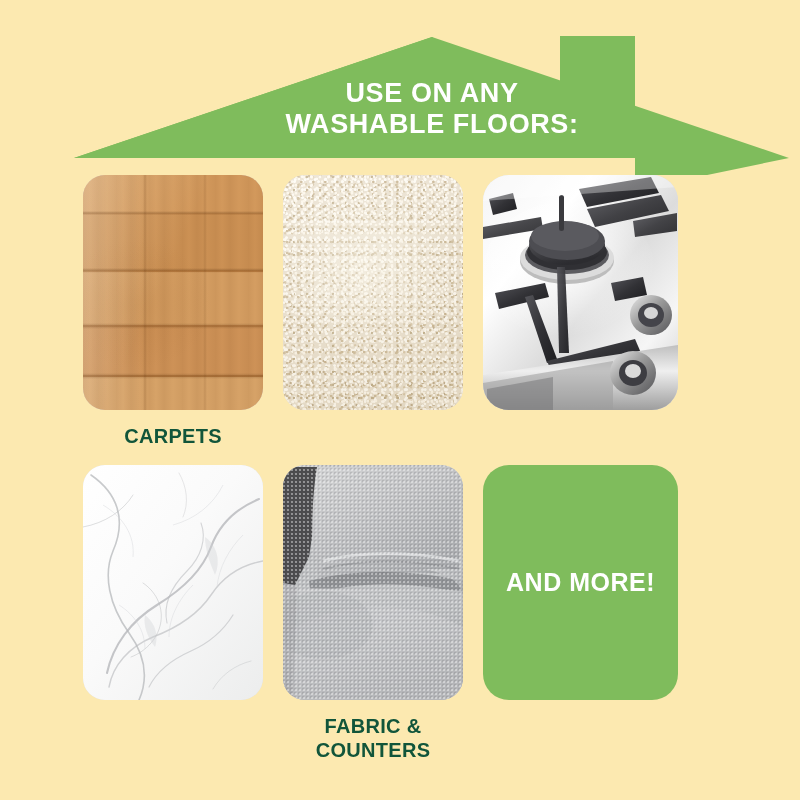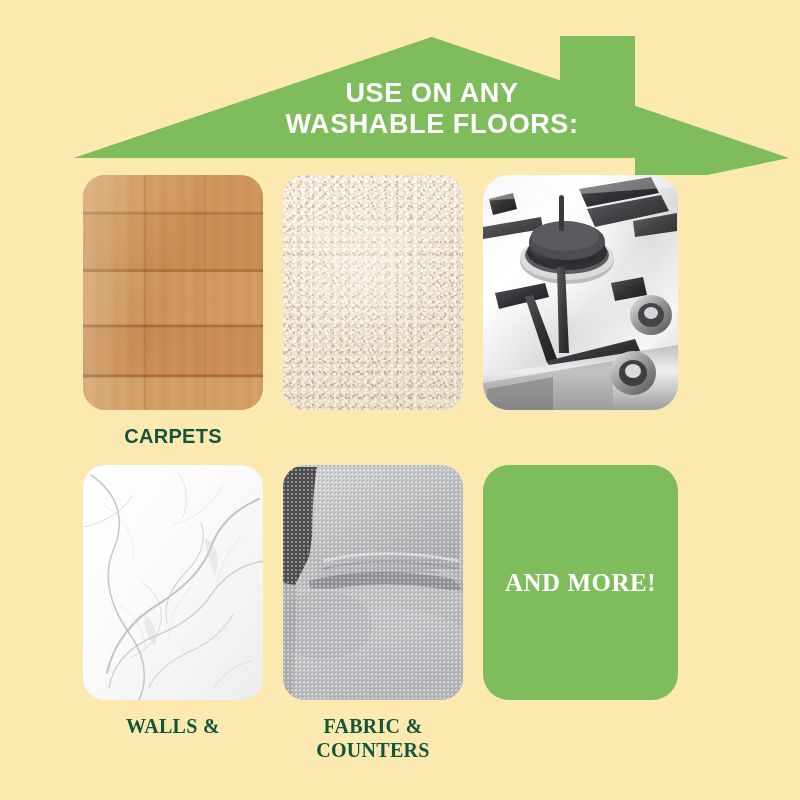--- a/index.html
+++ b/index.html
@@ -30,21 +30,21 @@
   .grid {
     position:absolute; left:83px; top:175px;
     width:634px;
     display:grid;
     grid-template-columns:180px 180px 195px;
     column-gap:20px;
     row-gap:0px;
   }
   .cell { width:100%; }
   .cell.r1 { height:290px; }
-  .cell.r2 { height:320px;font-family:Liberation Serif, serif; }
+  .cell.r2 { height:320px; }
 
   .tile {
     width:100%;
     border-radius:22px;
     overflow:hidden;
     position:relative;
     background:#ddd;
   }
   .cell.r1 .tile { height:235px; }
   .cell.r2 .tile { height:235px; }
@@ -309,21 +309,20 @@
           <path d="M36,140 C52,150 62,166 62,184"></path>
           <path d="M160,70 C146,84 136,102 134,122"></path>
         </g>
         <g fill="#cfd1d4" opacity="0.35">
           <path d="M122,72 C134,80 138,96 132,110 C126,96 122,84 122,72 Z"></path>
           <path d="M62,150 C72,158 76,170 72,182 C64,172 60,160 62,150 Z"></path>
         </g>
       </svg>
     </div>
     <div class="tile-label">
-      <span class="lbl-line">WALLS &amp;</span>
     </div>
   </div>
 
   <div class="cell r2 c2">
     <div class="tile">
       <svg class="art-fabric" viewBox="0 0 180 235" preserveAspectRatio="xMidYMid slice">
         <defs>
           <linearGradient id="cushG" x1="0" y1="0" x2="0.6" y2="1">
             <stop offset="0%" stop-color="#d2d3d4"></stop>
             <stop offset="45%" stop-color="#c2c3c5"></stop>

